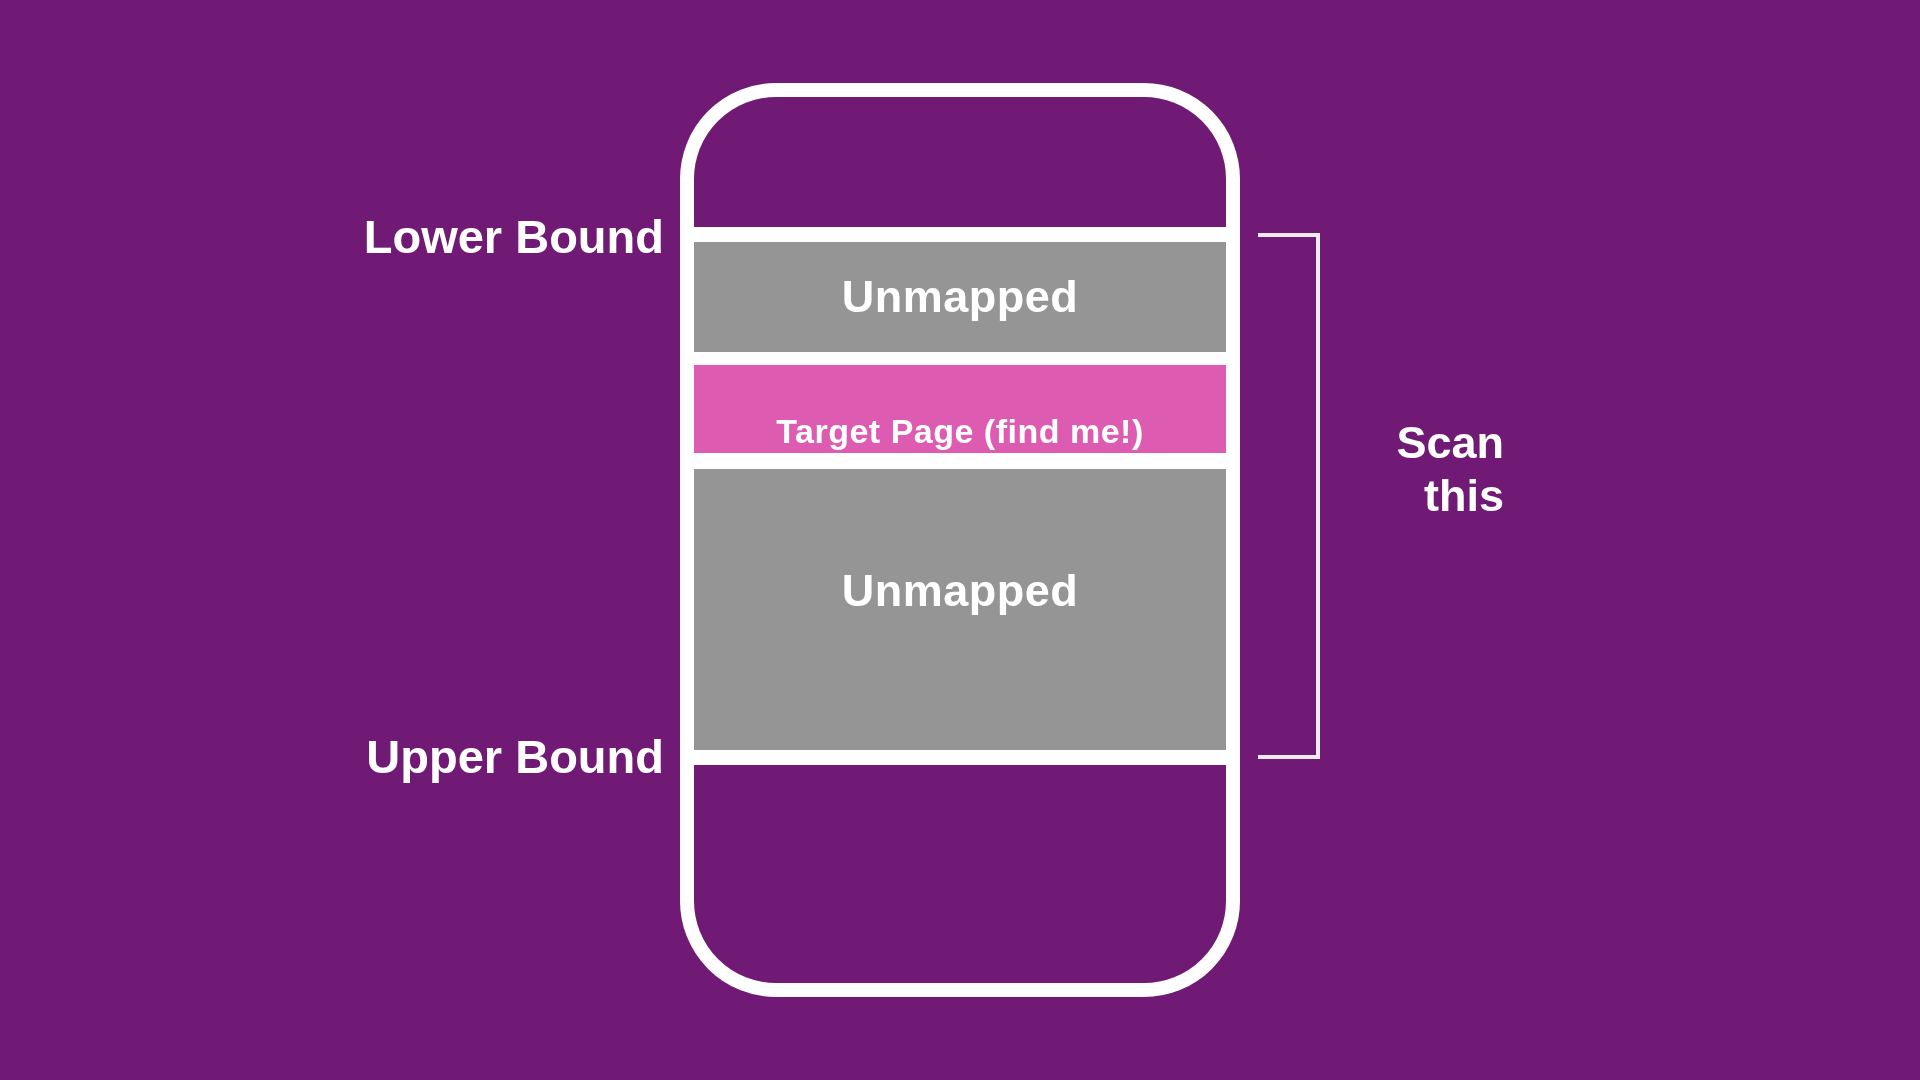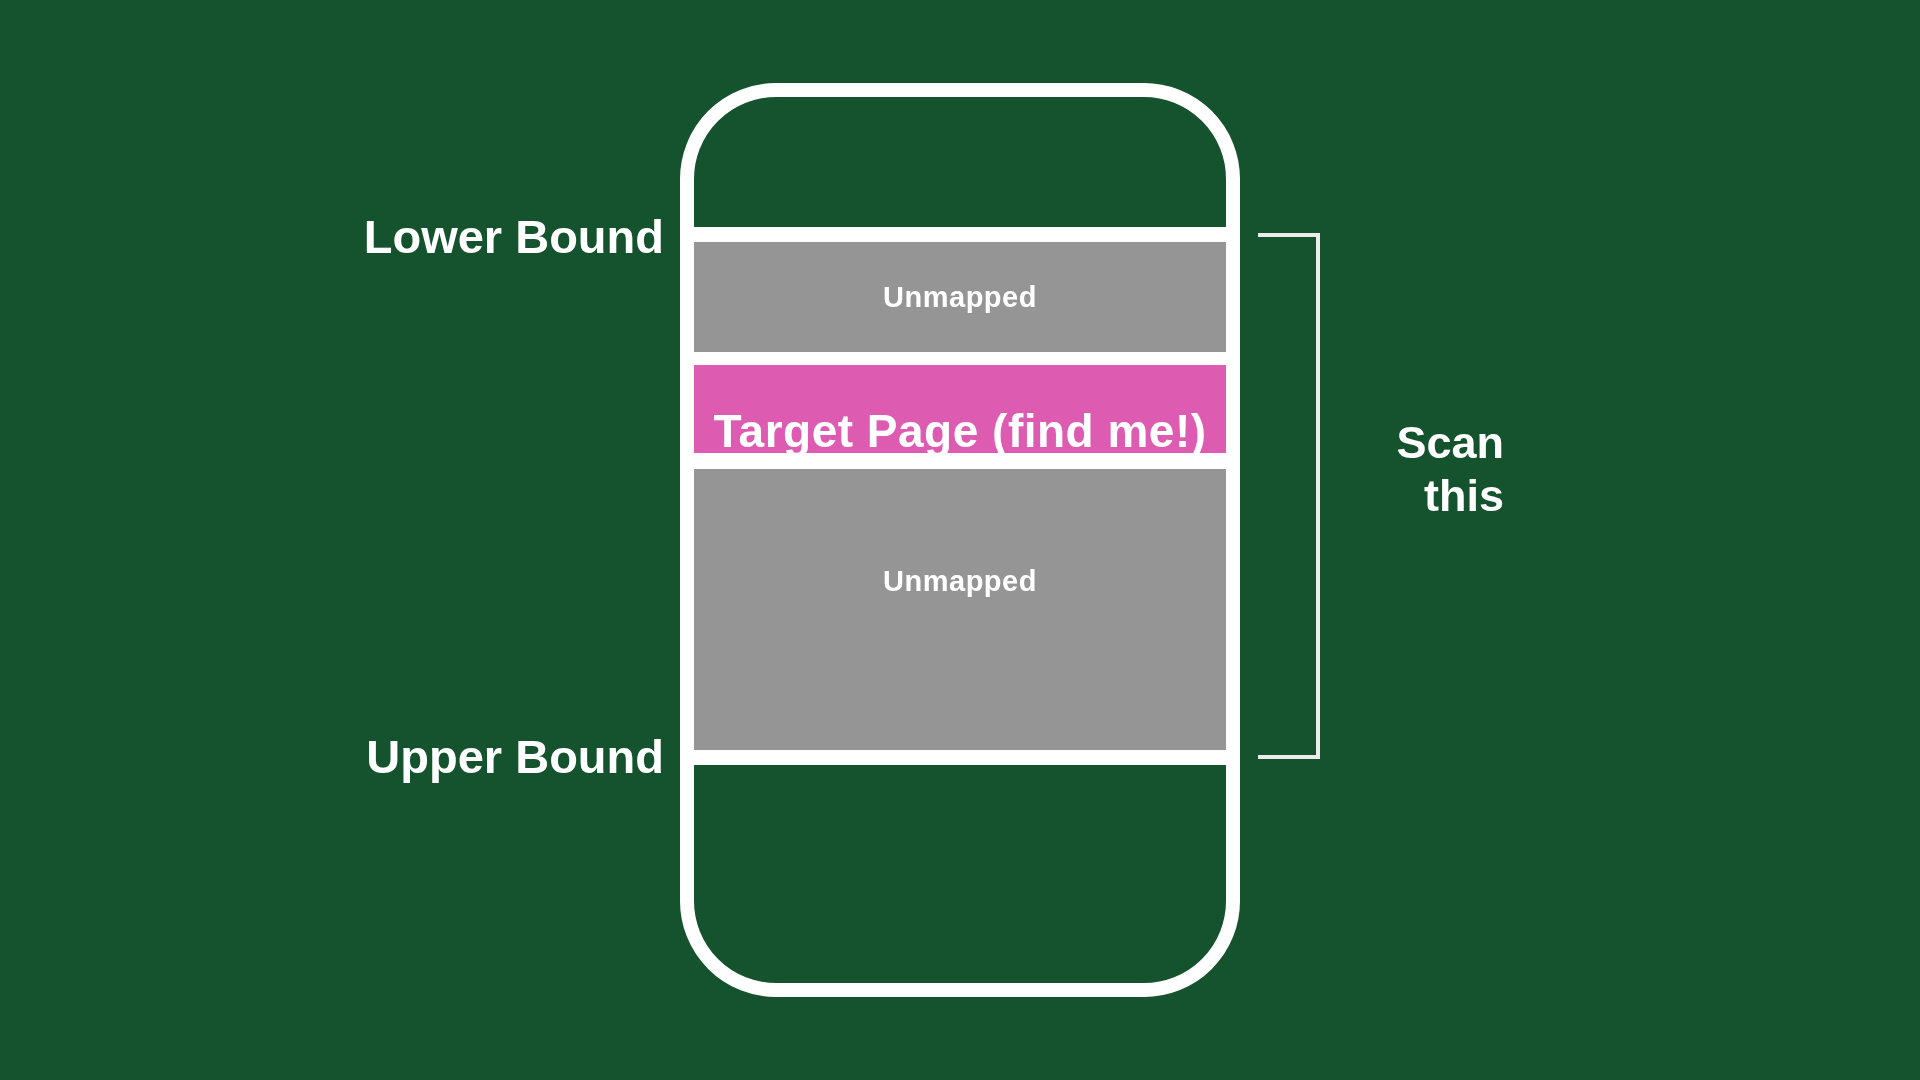--- a/index.html
+++ b/index.html
@@ -53,25 +53,25 @@
     align-items: center;
     justify-content: center;
   }
   .region-top    { top: 15px;  height: 110px; }
   .region-target { top: 138px; height: 88px;  }
   .region-bottom { top: 242px; height: 281px; align-items: flex-start; }
   .region-bottom .region-label { margin-top: 96px; }
   .region-label {
     color: #ffffff;
     font-weight: 700;
-    font-size: 29px;
+    font-size: 45px;
     letter-spacing: 0.5px;
     white-space: nowrap;
   }
-  .region-target .region-label { font-size: 46px; margin-top: 44px; }
+  .region-target .region-label { font-size: 34px; margin-top: 44px; }
   
   .side-label {
     position: absolute;
     right: 1256px;
     color: #ffffff;
     font-weight: 700;
     font-size: 47px;
     line-height: 52px;
     white-space: nowrap;
   }
@@ -98,21 +98,21 @@
     text-align: right;
     color: #ffffff;
     font-weight: 700;
     font-size: 45px;
     line-height: 53px;
   }
 </style>
 </head>
 <body>
 
-<div class="canvas" style="background-color: #14532d;">
+<div class="canvas" style="background-color: #701a75;">
 
   <div class="side-label lower-bound" style="color: rgb(255, 255, 255);">Lower Bound</div>
 
   <div class="side-label upper-bound" style="color: rgb(255, 255, 255);">Upper Bound</div>
 
   <div class="phone" style="border-color: rgb(255, 255, 255);">
 
     <div class="stack">
 
       <div class="bound-line lower"></div>

